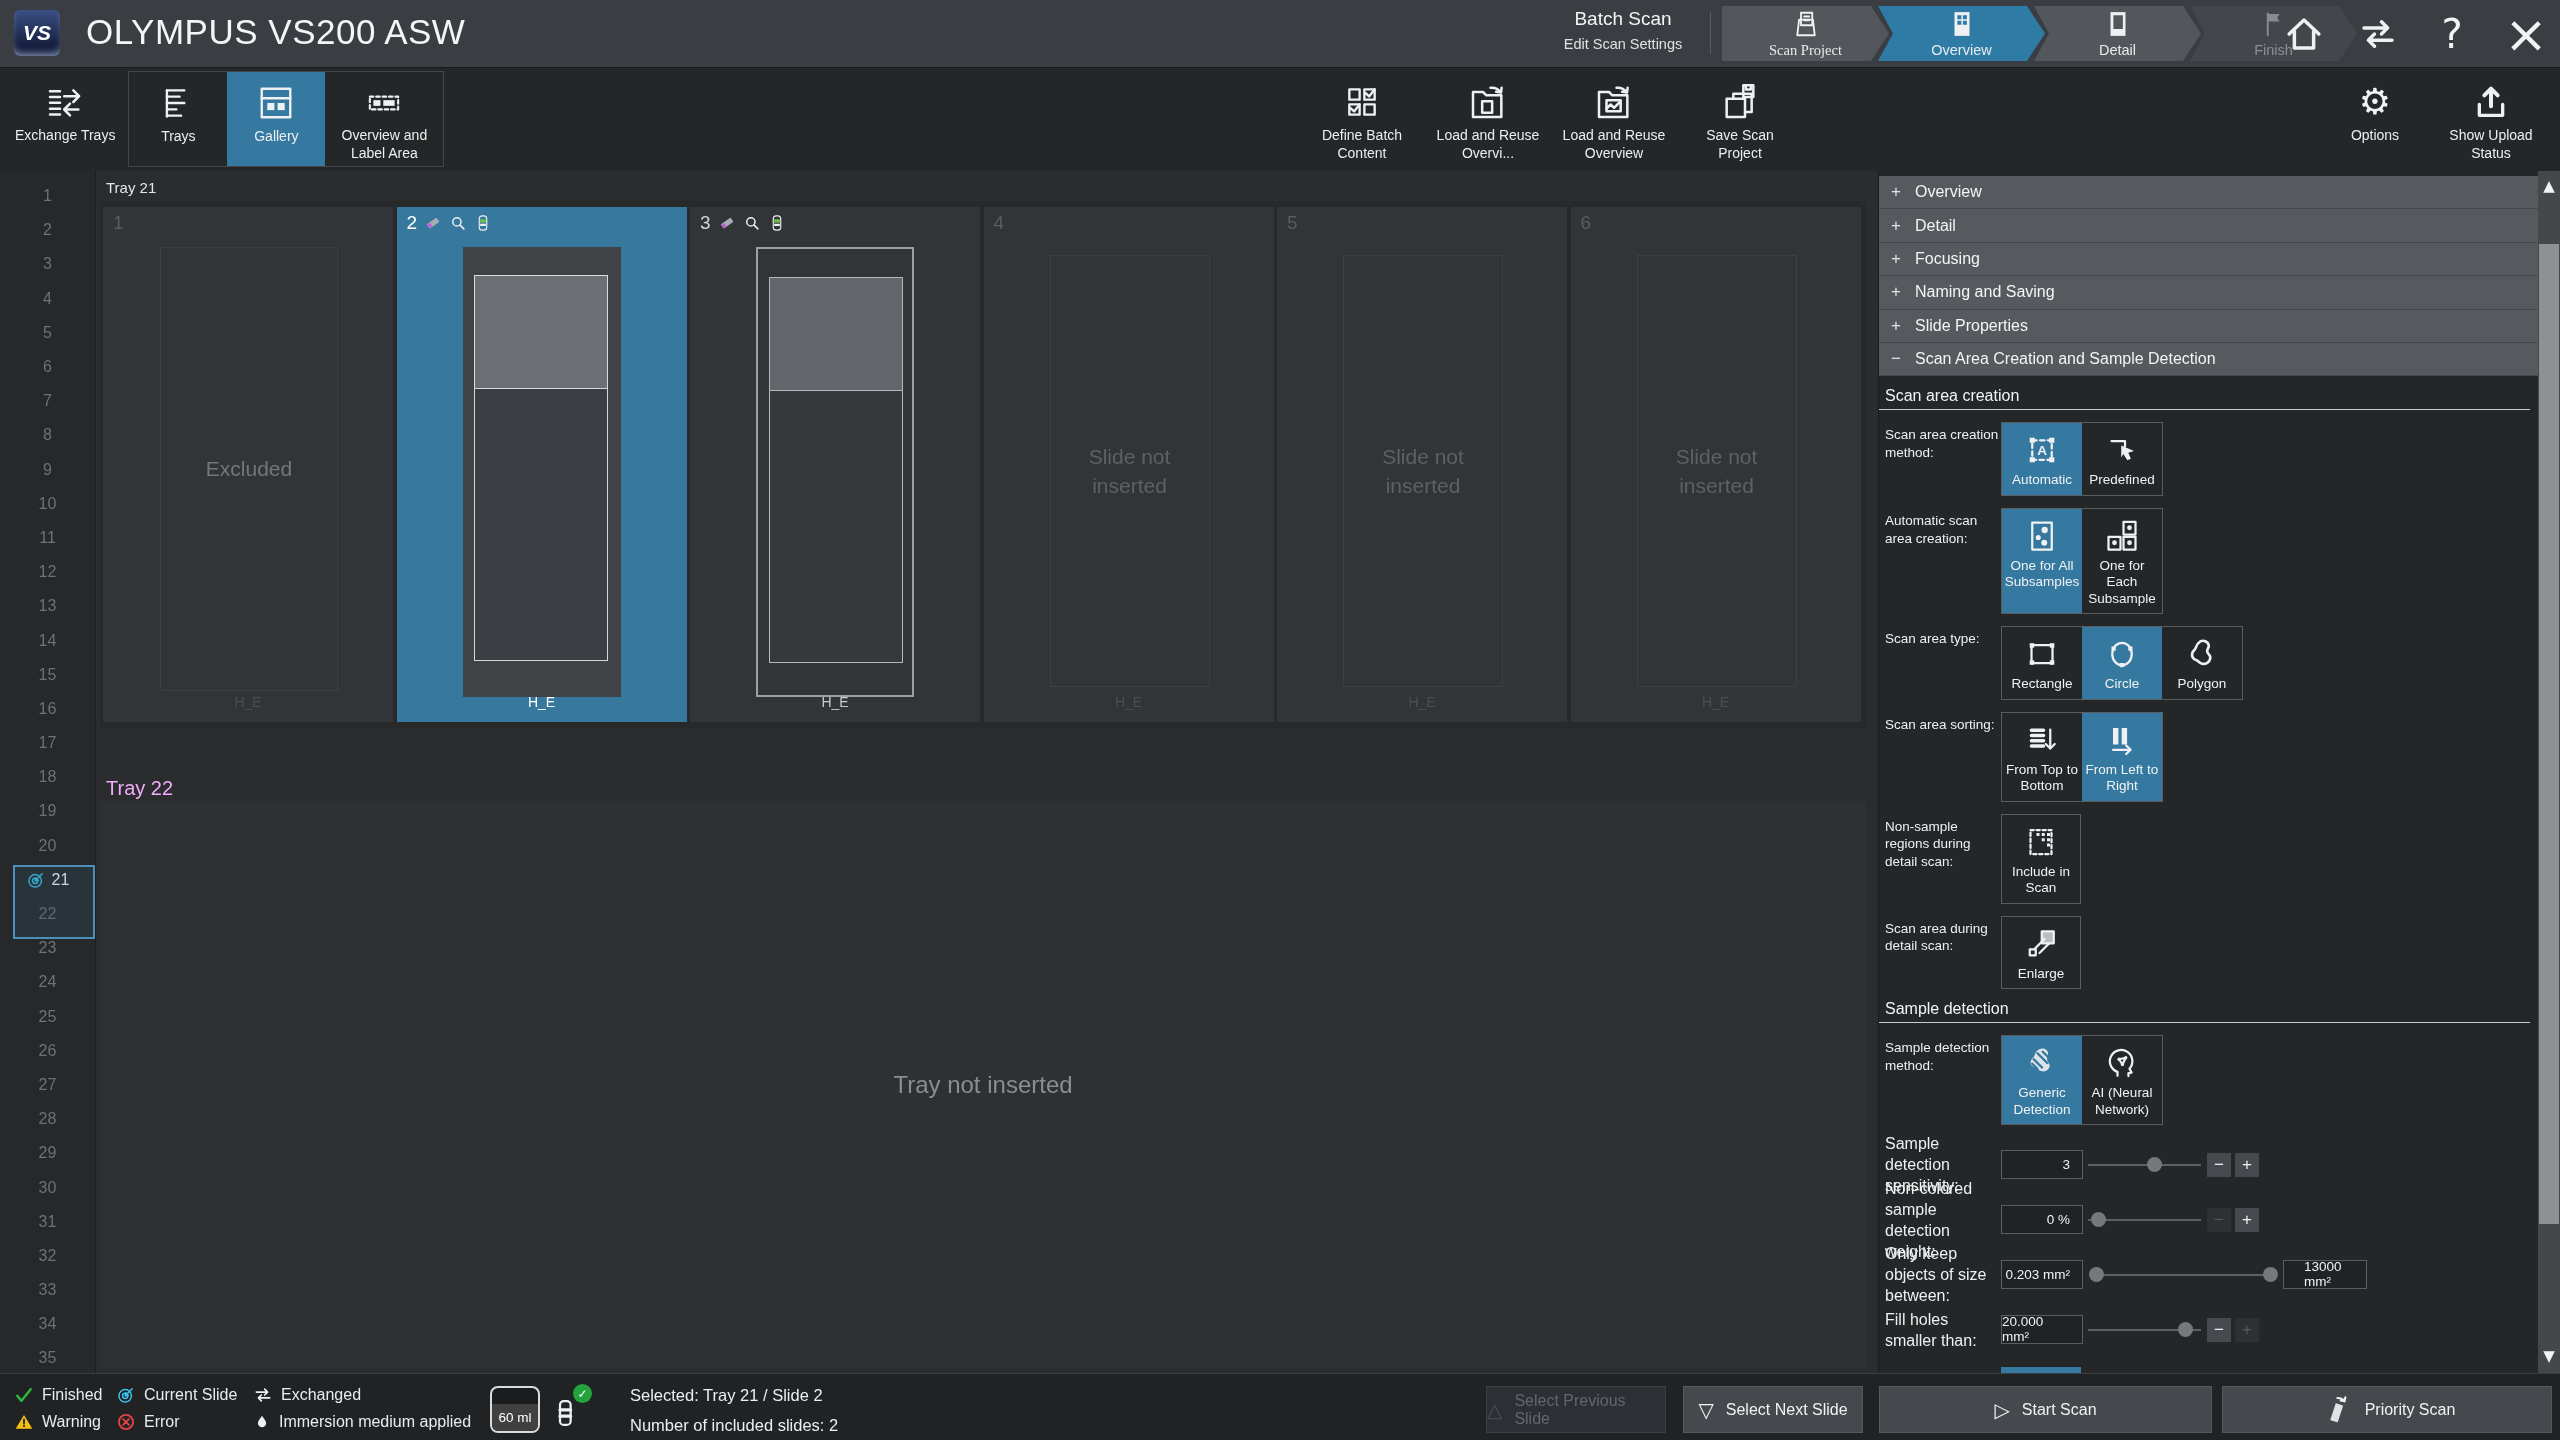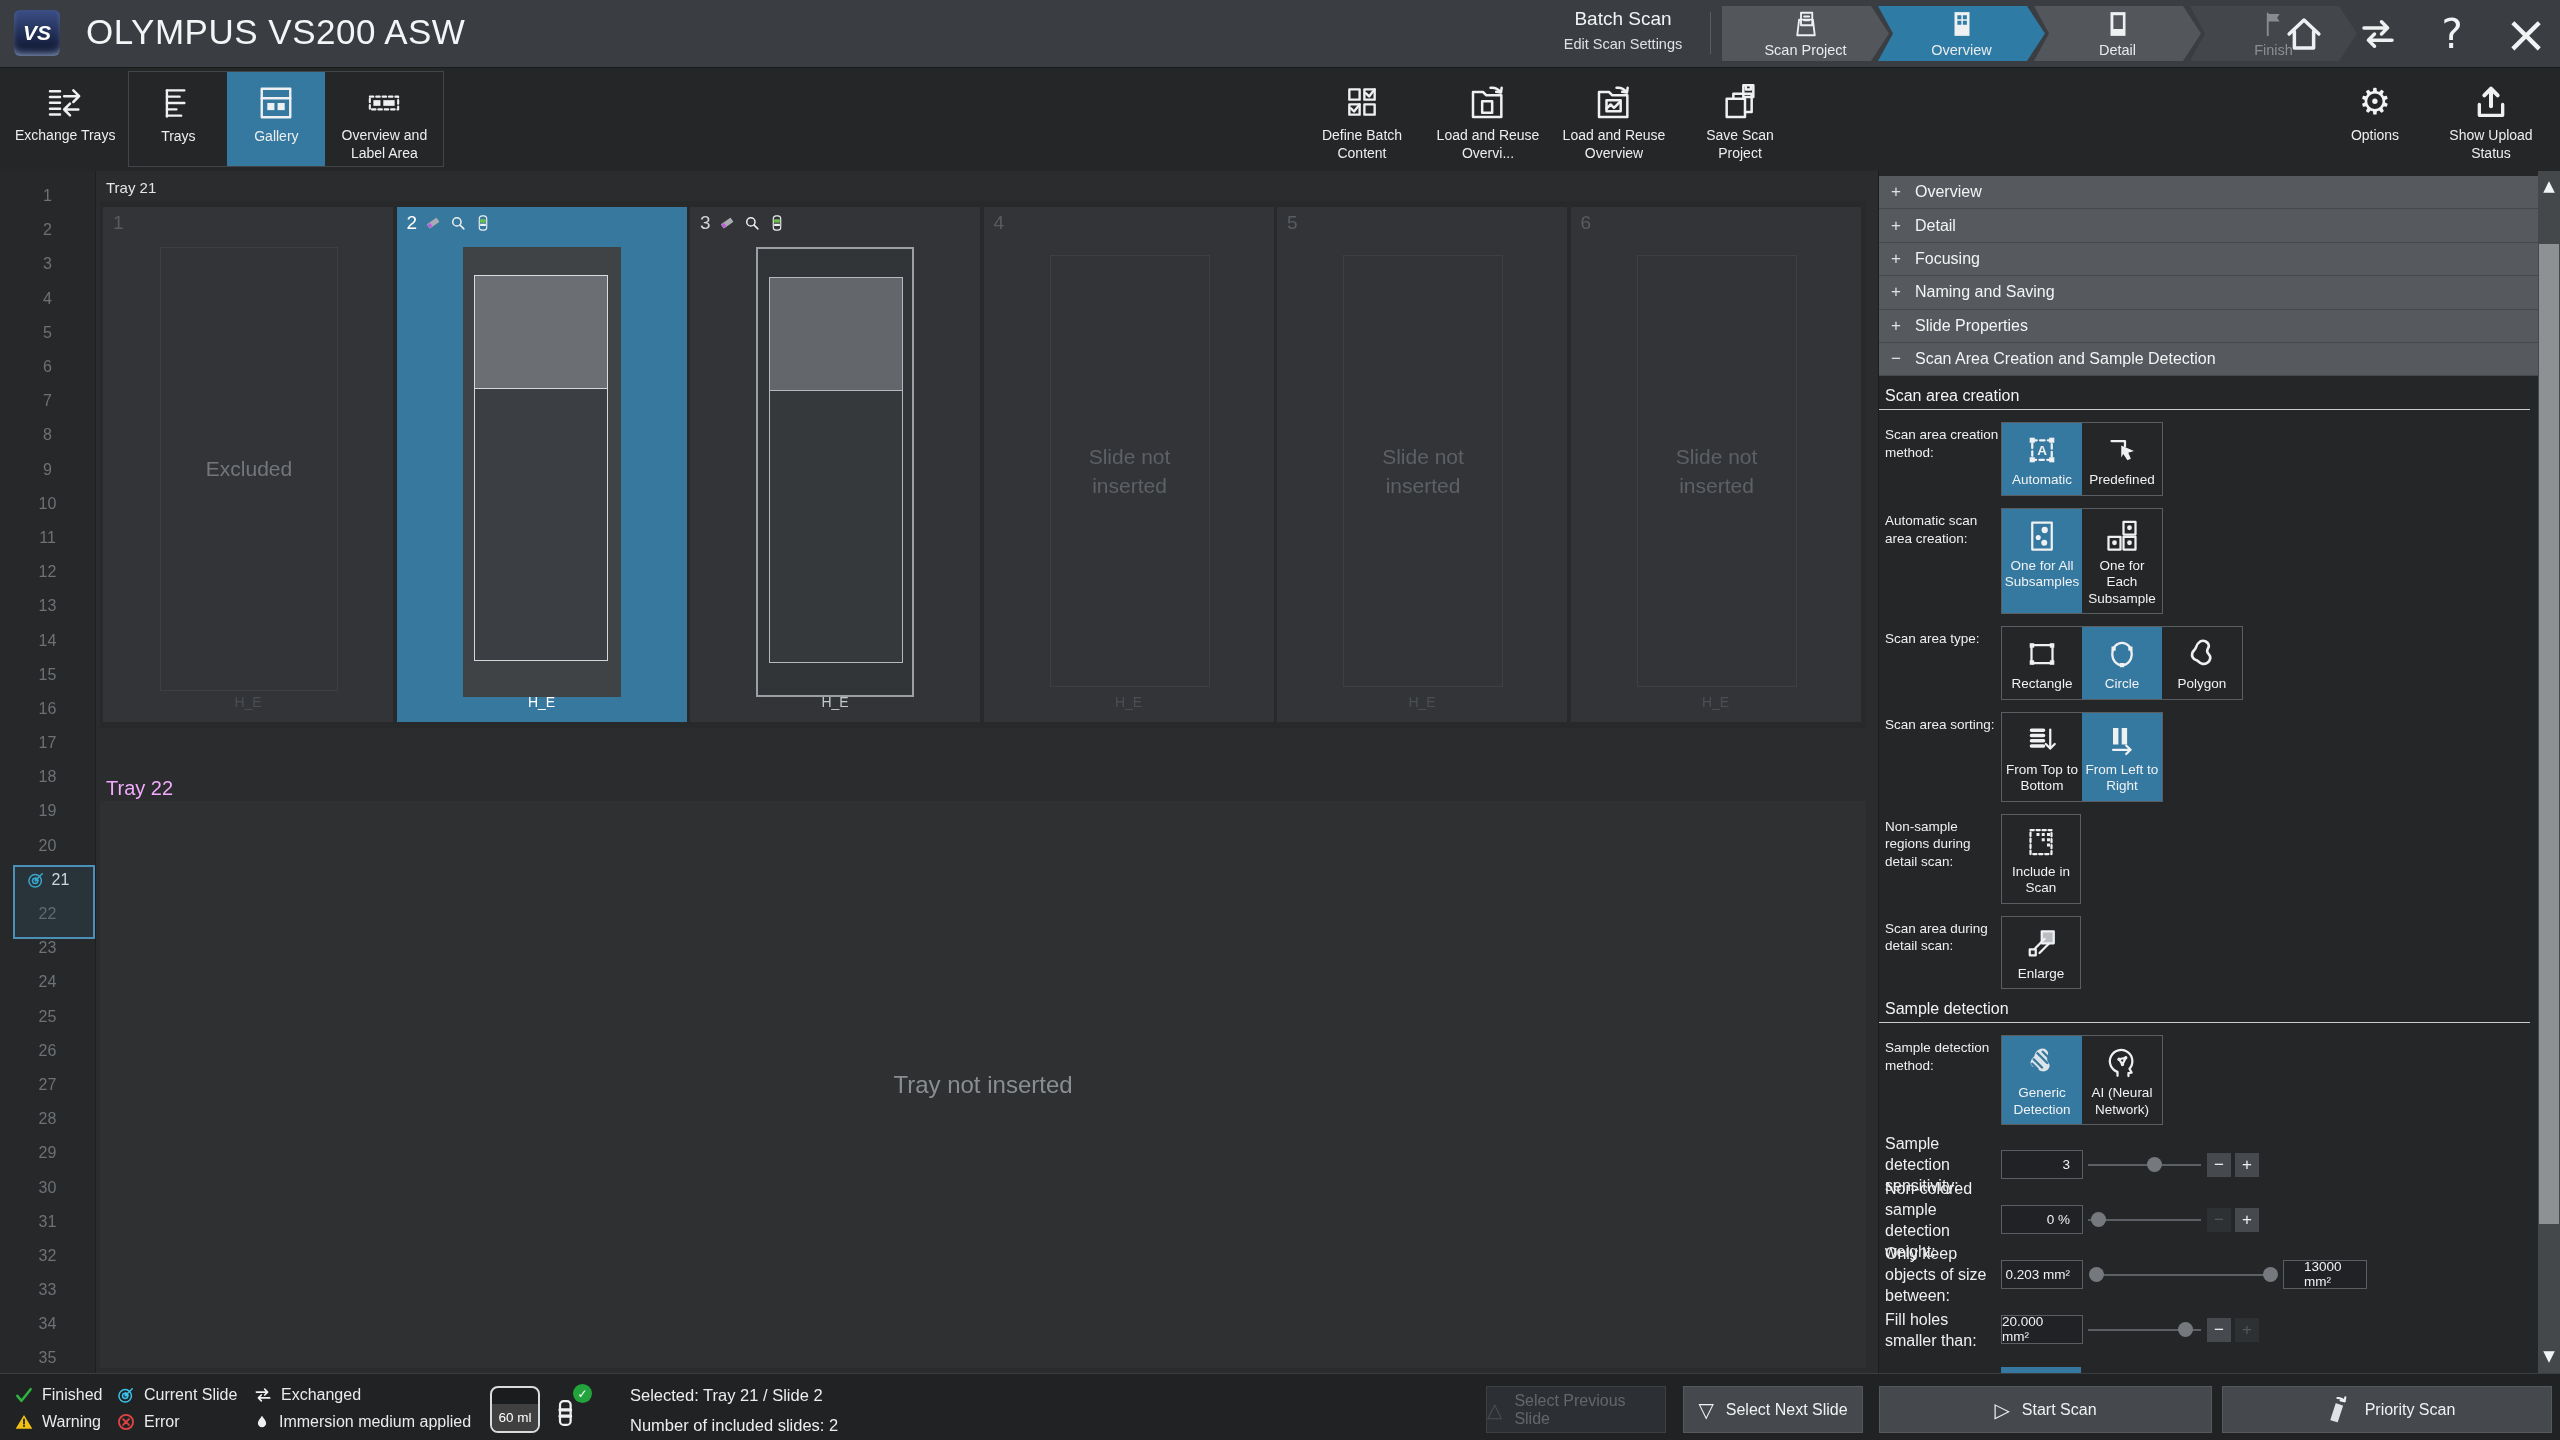--- a/index.html
+++ b/index.html
@@ -9,21 +9,21 @@
   
   #titlebar{position:absolute;left:0;top:0;width:2560px;height:67px;background:#3a3e43;border-bottom:1px solid #191a1b;}
   #logo{position:absolute;left:14px;top:10px;width:46px;height:46px;border-radius:6px;background:linear-gradient(#3b4f86,#0a1028);display:flex;align-items:center;justify-content:center;color:#fff;font-weight:bold;font-style:italic;font-size:21px;box-shadow:inset 0 -6px 8px -4px #8fa2c8;}
   #app-title{position:absolute;left:86px;top:12px;font-size:35px;font-weight:400;letter-spacing:.5px;color:#f4f5f6;}
   #mode-block{position:absolute;left:1548px;top:8px;width:150px;text-align:center;}
   #mode-title{font-size:19px;color:#f2f3f4;}
   #mode-subtitle{font-size:14.5px;margin-top:6px;color:#dfe1e3;}
   #mode-divider{position:absolute;left:1710px;top:12px;width:1px;height:42px;background:#5a5e63;}
   #steps{position:absolute;left:1722px;top:6px;display:flex;}
   .step{width:167px;height:55px;margin-left:-11px;background:#53575b;display:flex;flex-direction:column;align-items:center;justify-content:center;gap:3px;clip-path:polygon(0 0,calc(100% - 18px) 0,100% 50%,calc(100% - 18px) 100%,0 100%,15px 50%);}
-  .step.first{margin-left:0;clip-path:polygon(0 0,calc(100% - 18px) 0,100% 50%,calc(100% - 18px) 100%,0 100%);}
+  .step.first{margin-left:0;clip-path:polygon(0 0,calc(100% - 18px) 0,100% 50%,calc(100% - 18px) 100%,0 100%);font-family:Liberation Serif, serif;}
   .step.active{background:#2e7ba6;}
   .step.disabled{background:#43474b;color:#8b8f93;}
   .step .lbl{font-size:14.5px;}
   #win-icons{position:absolute;right:12px;top:0;height:67px;display:flex;align-items:center;gap:30px;}
   #win-icons .wbtn{display:flex;align-items:center;justify-content:center;width:44px;height:50px;color:#f2f3f4;}
   .txticon{font-family:"DejaVu Sans",sans-serif;color:#f2f3f4;}
   
   #toolbar{position:absolute;left:0;top:68px;width:2560px;height:103px;background:#242628;}
   .cluster{position:absolute;top:3px;height:96px;display:flex;align-items:stretch;gap:8px;}
   #tb-left{left:10px;} #tb-mid{left:1303px;} #tb-right{left:2326px;}

